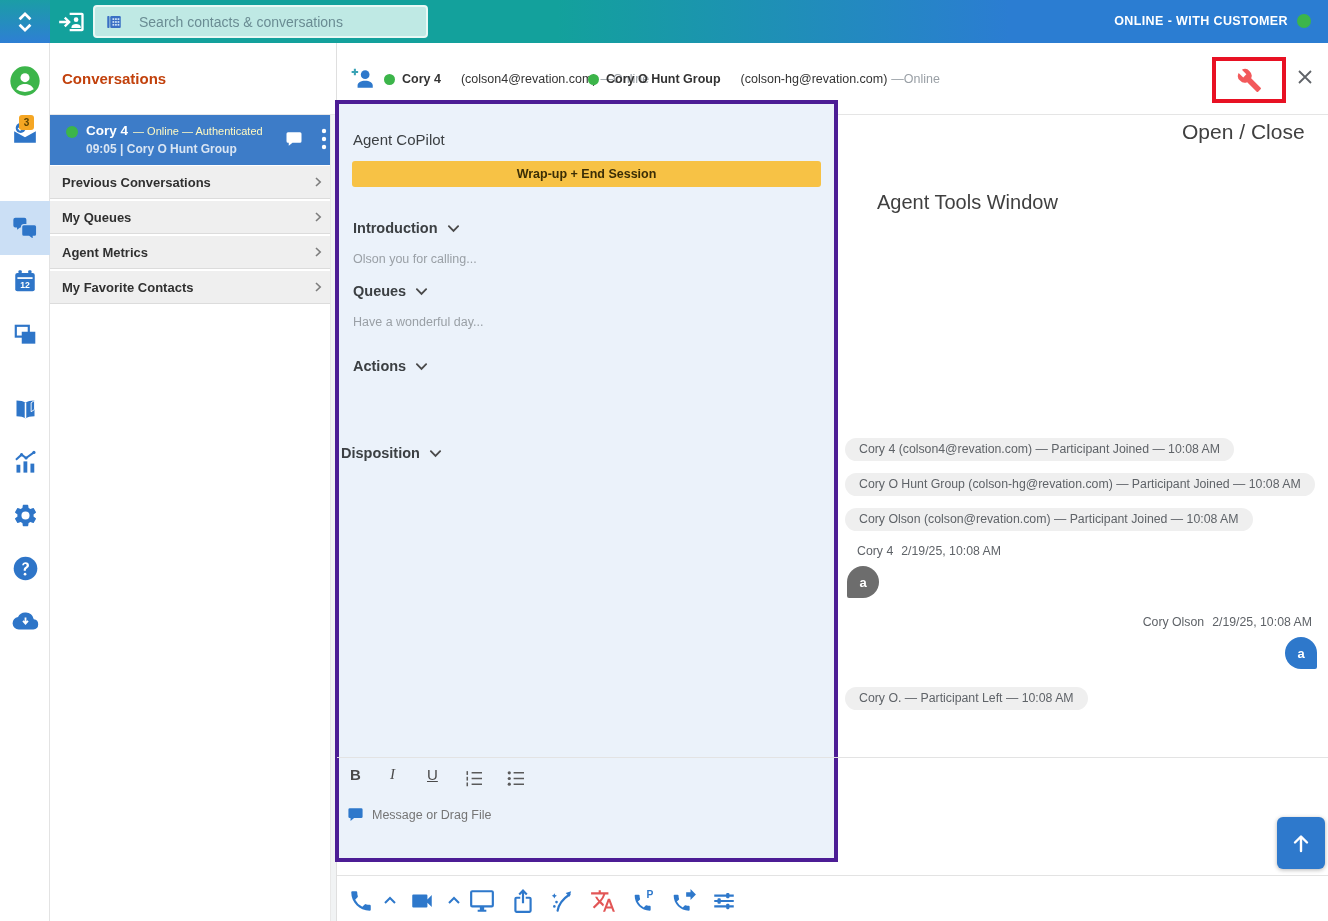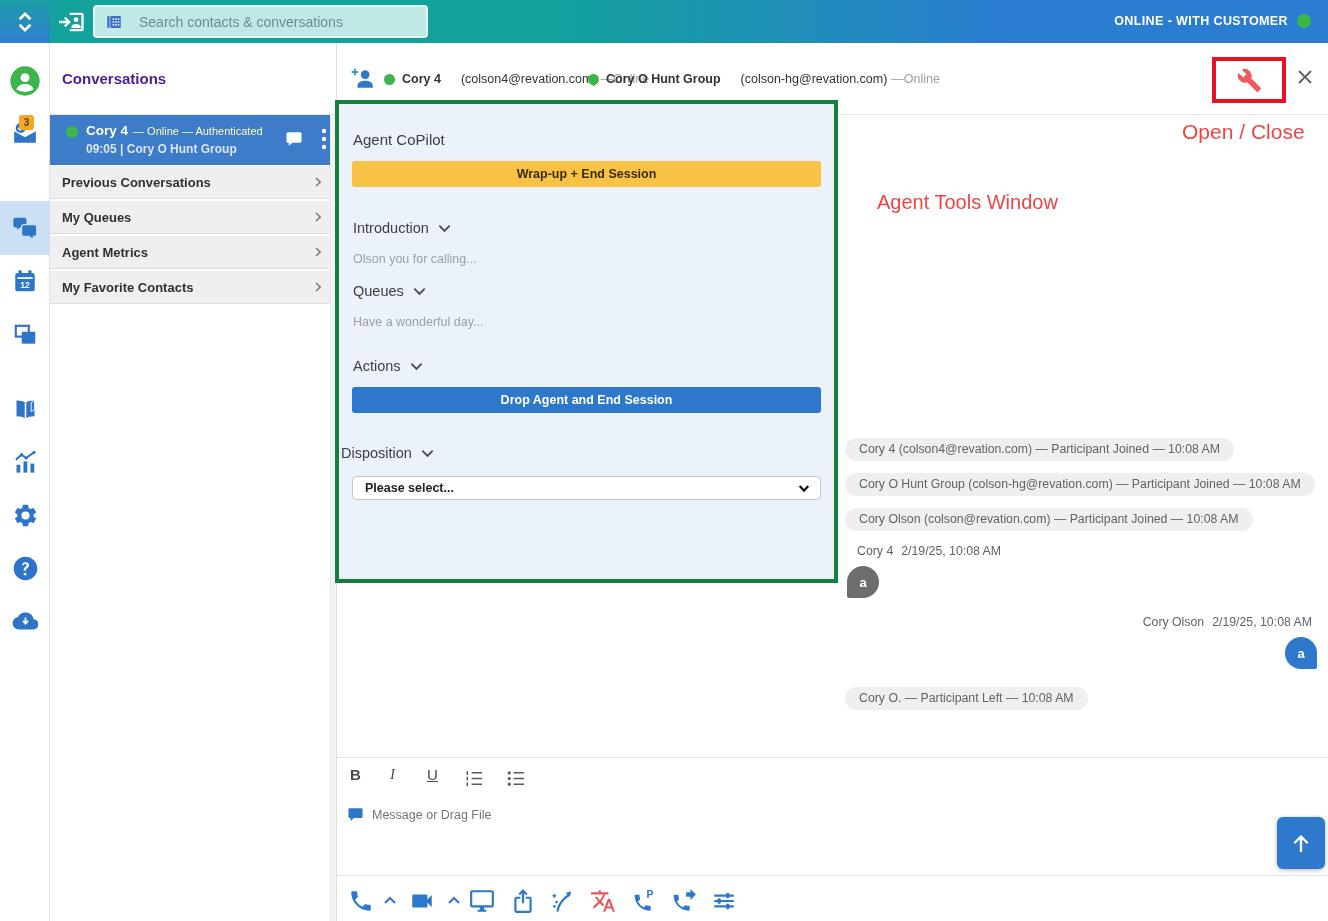--- a/index.html
+++ b/index.html
@@ -27,21 +27,21 @@
   .status-dot { right:17px; top:14px; width:14px; height:14px; border-radius:50%; background:#3CB54A; }
 
   
   .rail { left:0; top:43px; width:50px; height:878px; background:#fff; border-right:1px solid #E3E3E3; }
   .rail-item { position:absolute; left:0; width:50px; height:36px; display:flex; align-items:center; justify-content:center; }
   .rail-active { background:#CBDFF5; }
   .badge { position:absolute; top:-6px; right:4px; min-width:15px; height:15px; background:#F5A623;
     border-radius:3px; color:#5b4200; font-size:10px; font-weight:bold; line-height:15px; text-align:center; padding:0 2px; }
 
   
-  .conv-title { left:62px; top:70px; font-size:15px; font-weight:bold; color:#4c1d95; }
+  .conv-title { left:62px; top:70px; font-size:15px; font-weight:bold; color:#c2410c; }
   .conv-hdr-line { left:50px; top:114px; width:287px; height:1px; background:#E8E8E8; }
   .conv-sel { left:50px; top:115px; width:287px; height:50px; background:#3D7CC8; }
   .conv-sel .dot { position:absolute; left:16px; top:11px; width:12px; height:12px; border-radius:50%; background:#3CB54A; }
   .conv-sel .l1 { position:absolute; left:36px; top:8px; font-size:13.5px; color:#fff; white-space:nowrap; }
   .conv-sel .l1 b { font-weight:bold; }
   .conv-sel .l1 .suffix { font-size:11px; color:#fef9c3; margin-left:5px; }
   .conv-sel .l2 { position:absolute; left:36px; top:27px; font-size:12px; font-weight:bold; color:#D9E5F3; }
   .conv-sel .bub { position:absolute; right:34px; top:15px; width:18px; height:18px; }
   .conv-sel .menu { position:absolute; right:10px; top:13px; width:6px; height:22px; }
   .conv-row { left:50px; width:287px; height:33px; background:#EFEFEF; border-bottom:1px solid #DCDCDC;
@@ -57,32 +57,32 @@
   .participant { top:71px; height:16px; display:flex; align-items:center; font-size:12.5px; color:#333; white-space:nowrap; }
   .participant .pdot { width:11px; height:11px; border-radius:50%; background:#3CB54A; margin-right:7px; }
   .participant b { font-weight:bold; }
   .participant .email { margin-left:20px; }
   .participant .pstat { margin-left:4px; color:#9AA0A6; }
   .wrench-box { left:1212px; top:57px; width:74px; height:46px; border:4px solid #E81123;
     display:flex; align-items:center; justify-content:center; background:#fff; }
   .close-x { left:1296px; top:68px; width:20px; height:20px; }
 
   
-  .anno { color:#ef4444; white-space:nowrap; }
+  .anno { color:#404040; white-space:nowrap; }
   .anno-openclose { left:1182px; top:120px; font-size:21px; }
   .anno-tools { left:877px; top:191px; font-size:20px; }
 
   
-  .copilot { left:335px; top:100px; width:503px; height:483px; border:4px solid #15803d; background:#EBF2FA; }
+  .copilot { left:335px; top:100px; width:503px; height:762px; border:4px solid #4c1d95; background:#EBF2FA; }
   .cp-title { left:14px; top:27px; font-size:15px; color:#3C4043; }
   .cp-btn { left:13px; width:469px; height:26px; border-radius:3px; display:flex; align-items:center; justify-content:center;
     font-size:12.5px; font-weight:bold; cursor:pointer; }
   .cp-yellow { top:57px; background:#F7C245; color:#3B2E06; }
   .cp-blue { top:283px; background:#2E78CB; color:#fff; }
-  .cp-sec { font-size:14.5px; color:#3C4043; display:flex; align-items:center; gap:9px; }
+  .cp-sec { font-size:14.5px; color:#3C4043; display:flex; align-items:center; gap:9px;font-weight:bold; }
   .cp-snip { font-size:12.5px; color:#9AA0A6; }
   .cp-select { left:13px; top:372px; width:469px; height:24px; background:#fff; border:1px solid #C6C6C6; border-radius:4px;
     display:flex; align-items:center; font-size:12.5px; color:#202124; }
   .cp-select .val { margin-left:12px; font-weight:bold; }
   .cp-select .sel-chev { position:absolute; right:10px; top:7px; width:12px; height:9px; }
 
   
   .pill { height:23px; line-height:23px; padding:0 14px; background:#EFEFEF; border-radius:12px;
     font-size:12.3px; color:#5F6368; white-space:nowrap; display:inline-block; }
   .msg-hdr { font-size:12.3px; color:#5F6368; white-space:nowrap; }
@@ -343,35 +343,26 @@
       </svg>
     </div>
     <div class="abs cp-snip" style="left:14px; top:211px;">Have a wonderful day...</div>
 
     <div class="abs cp-sec" style="left:14px; top:254px;">
       <span>Actions</span>
       <svg width="13" height="9" viewBox="0 0 14 9">
         <path d="M2 2l5 5 5-5" stroke="#4a4a4a" stroke-width="2" fill="none" stroke-linecap="round"></path>
       </svg>
     </div>
-    <div class="abs cp-btn cp-blue">Drop Agent and End Session</div>
 
     <div class="abs cp-sec" style="left:2px; top:341px;">
       <span>Disposition</span>
       <svg width="13" height="9" viewBox="0 0 14 9">
         <path d="M2 2l5 5 5-5" stroke="#4a4a4a" stroke-width="2" fill="none" stroke-linecap="round"></path>
       </svg>
-    </div>
-    <div class="abs cp-select">
-      <span class="val">Please select...</span>
-      <span class="sel-chev">
-        <svg width="12" height="9" viewBox="0 0 14 9">
-            <path d="M2 1.5l5 5.5 5-5.5" stroke="#111" stroke-width="2.6" fill="none"></path>
-          </svg>
-      </span>
     </div>
   </div>
 
   <span class="abs pill" style="left:845px; top:438px;">Cory 4 (colson4@revation.com) — Participant Joined — 10:08 AM</span>
   <span class="abs pill" style="left:845px; top:473px;">Cory O Hunt Group (colson-hg@revation.com) — Participant Joined — 10:08 AM</span>
   <span class="abs pill" style="left:845px; top:508px;">Cory Olson (colson@revation.com) — Participant Joined — 10:08 AM</span>
 
   <div class="abs msg-hdr" style="left:857px; top:544px;">
     <span>Cory 4</span><span class="ts">2/19/25, 10:08 AM</span>
   </div>

